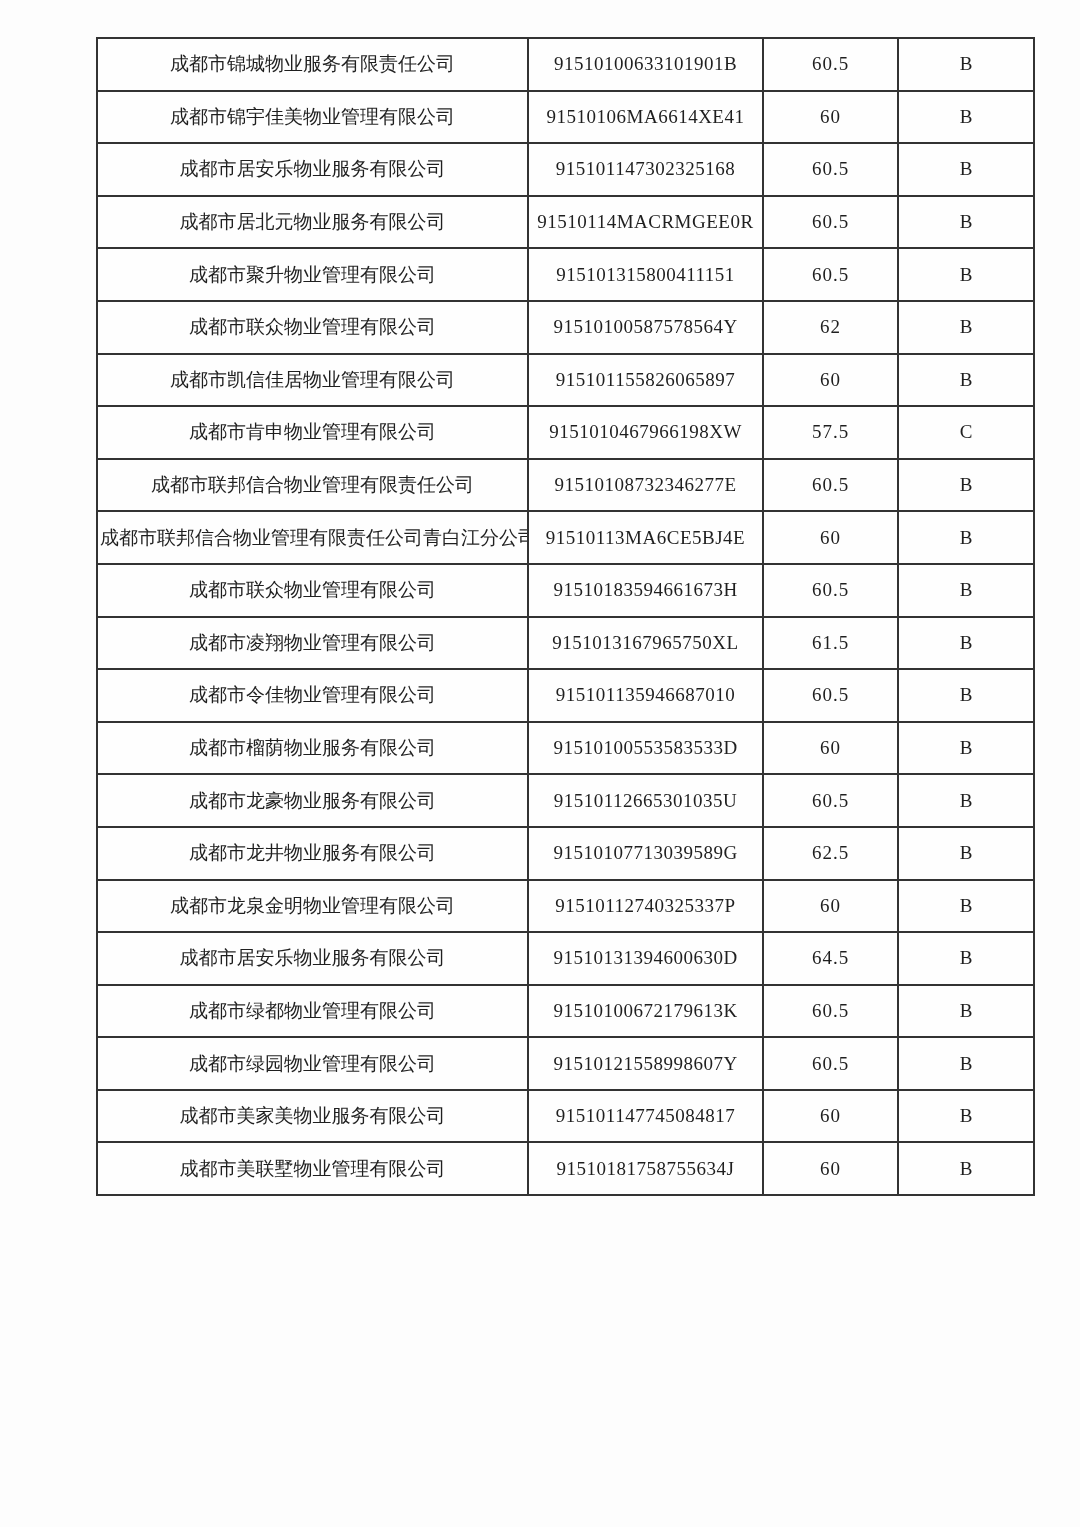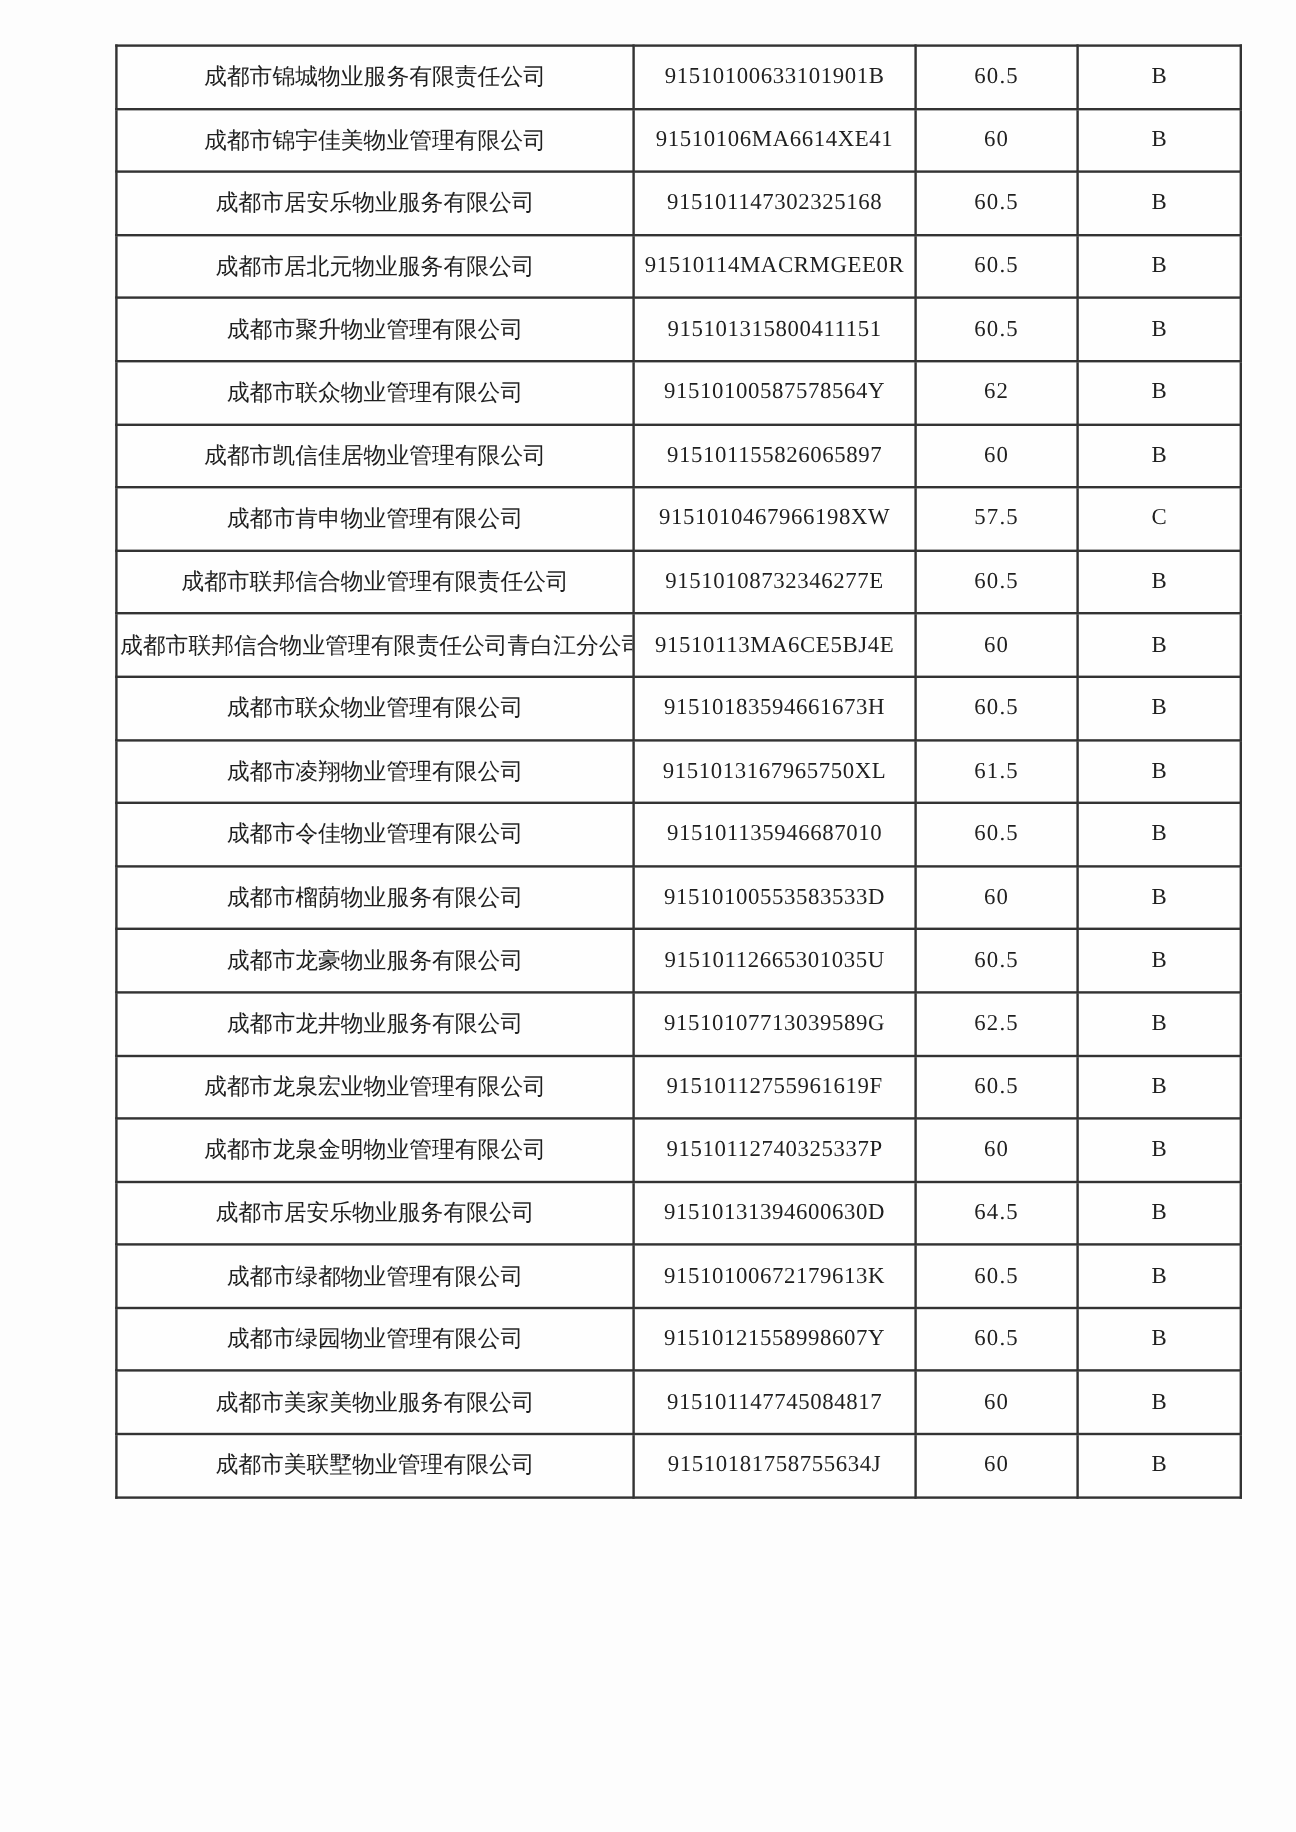--- a/index.html
+++ b/index.html
@@ -162,26 +162,20 @@
     <td class="grade-cell">B</td>
   </tr>
 
   <tr>
     <td class="name-cell">成都市龙井物业服务有限公司</td>
     <td class="code-cell">91510107713039589G</td>
     <td class="score-cell">62.5</td>
     <td class="grade-cell">B</td>
   </tr>
 
-  <tr>
-    <td class="name-cell">成都市龙泉宏业物业管理有限公司</td>
-    <td class="code-cell">91510112755961619F</td>
-    <td class="score-cell">60.5</td>
-    <td class="grade-cell">B</td>
-  </tr>
 
   <tr>
     <td class="name-cell">成都市龙泉金明物业管理有限公司</td>
     <td class="code-cell">91510112740325337P</td>
     <td class="score-cell">60</td>
     <td class="grade-cell">B</td>
   </tr>
 
 
   <tr>

